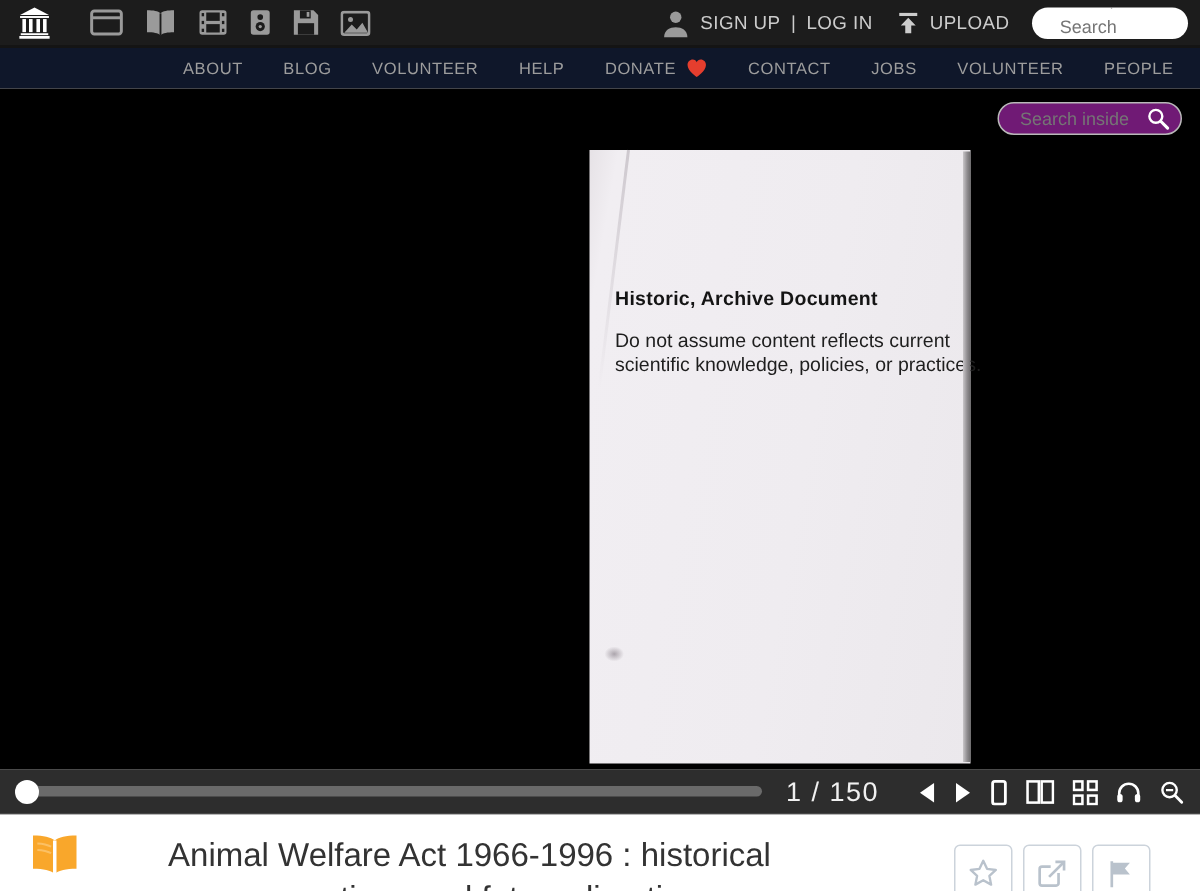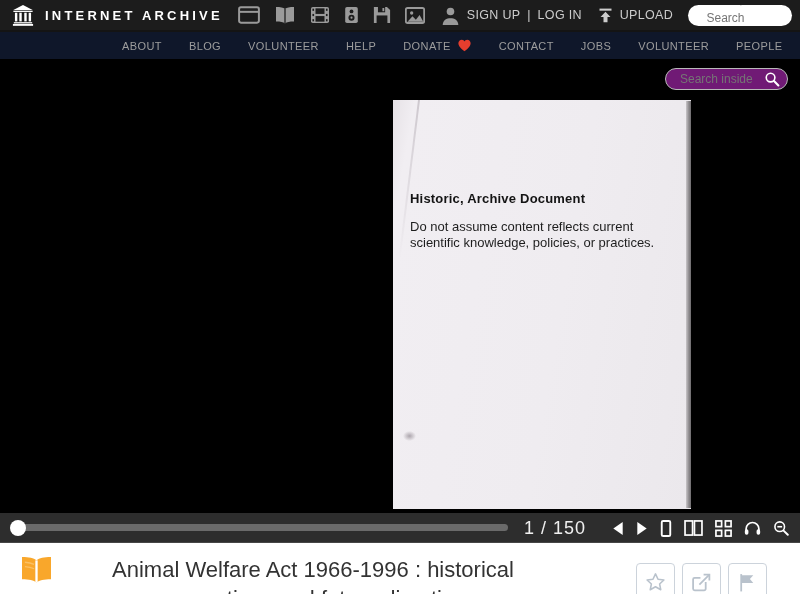--- a/index.html
+++ b/index.html
@@ -26,21 +26,21 @@
 
   
   .navbar { height:29px; background:#0f172a; border-top:2px solid #141414; display:flex; align-items:center; gap:27px; padding-left:122px; }
   .navbar .nav-item { color:#9d9d9d; font-size:11px; letter-spacing:.4px; display:flex; align-items:center; gap:6px; cursor:pointer; white-space:nowrap; }
 
   
   .viewer { position:relative; height:454px; background:#000; }
   .search-inside { position:absolute; top:9px; right:12px; width:123px; height:22px; border:1px solid #b9b9b9; border-radius:12px; background:#701a75; display:flex; align-items:center; padding:0 7px 0 12px; }
   .search-inside input { flex:1; min-width:0; background:transparent; border:0; outline:0; color:#ddd; font-size:12px; font-family:"Liberation Sans",sans-serif; }
 
-  .book-page { position:absolute; left:393px; top:41px; width:298px; height:409px;
+  .book-page { position:absolute; left:393px; top:41px; width:254px; height:409px;
     background:linear-gradient(100deg,#e6e2e6 0%,#f1eef2 6%,#efecf0 55%,#ebe8ec 100%); }
   .page-edge { position:absolute; right:0; top:1px; width:5px; height:407px;
     background:linear-gradient(to right,#c9c6c9,#908d90 55%,#6e6c6e); }
   .crease { position:absolute; left:25px; top:0; width:2px; height:160px;
     background:linear-gradient(to bottom,rgba(140,130,140,.35),rgba(140,130,140,0));
     transform:rotate(7deg); transform-origin:top; }
   .smudge { position:absolute; left:10px; top:331px; width:13px; height:10px;
     background:radial-gradient(closest-side,rgba(115,105,115,.55),rgba(115,105,115,0)); }
   .page-heading { position:absolute; left:17px; top:91px; font-size:13px; font-weight:bold; color:#141414; letter-spacing:.2px; }
   .page-body { position:absolute; left:17px; top:119px; font-size:13px; color:#1e1e1e; line-height:16px; width:255px; }
@@ -71,21 +71,20 @@
       <path d="M12 1 1.5 6.6h21z"></path>
       <rect x="1.5" y="7.3" width="21" height="1.4"></rect>
       <rect x="3.2" y="9.5" width="2.6" height="9.5"></rect>
       <rect x="8" y="9.5" width="2.6" height="9.5"></rect>
       <rect x="13.4" y="9.5" width="2.6" height="9.5"></rect>
       <rect x="18.2" y="9.5" width="2.6" height="9.5"></rect>
       <rect x="2" y="19.8" width="20" height="1.4"></rect>
       <rect x="1" y="21.8" width="22" height="2"></rect>
     </g>
   </svg>
-  <span class="brand">INTERNET ARCHIVE</span>
 
   <div class="media-icons">
     <span>
       <svg width="22" height="18" viewBox="0 0 24 20">
           <rect x="1" y="1.5" width="22" height="17" rx="2" fill="none" stroke="#9a9a9a" stroke-width="2.2"></rect>
           <line x1="1" y1="6.5" x2="23" y2="6.5" stroke="#9a9a9a" stroke-width="2.2"></line>
         </svg>
     </span>
     <span>
       <svg width="22" height="18" viewBox="0 0 24 20">

